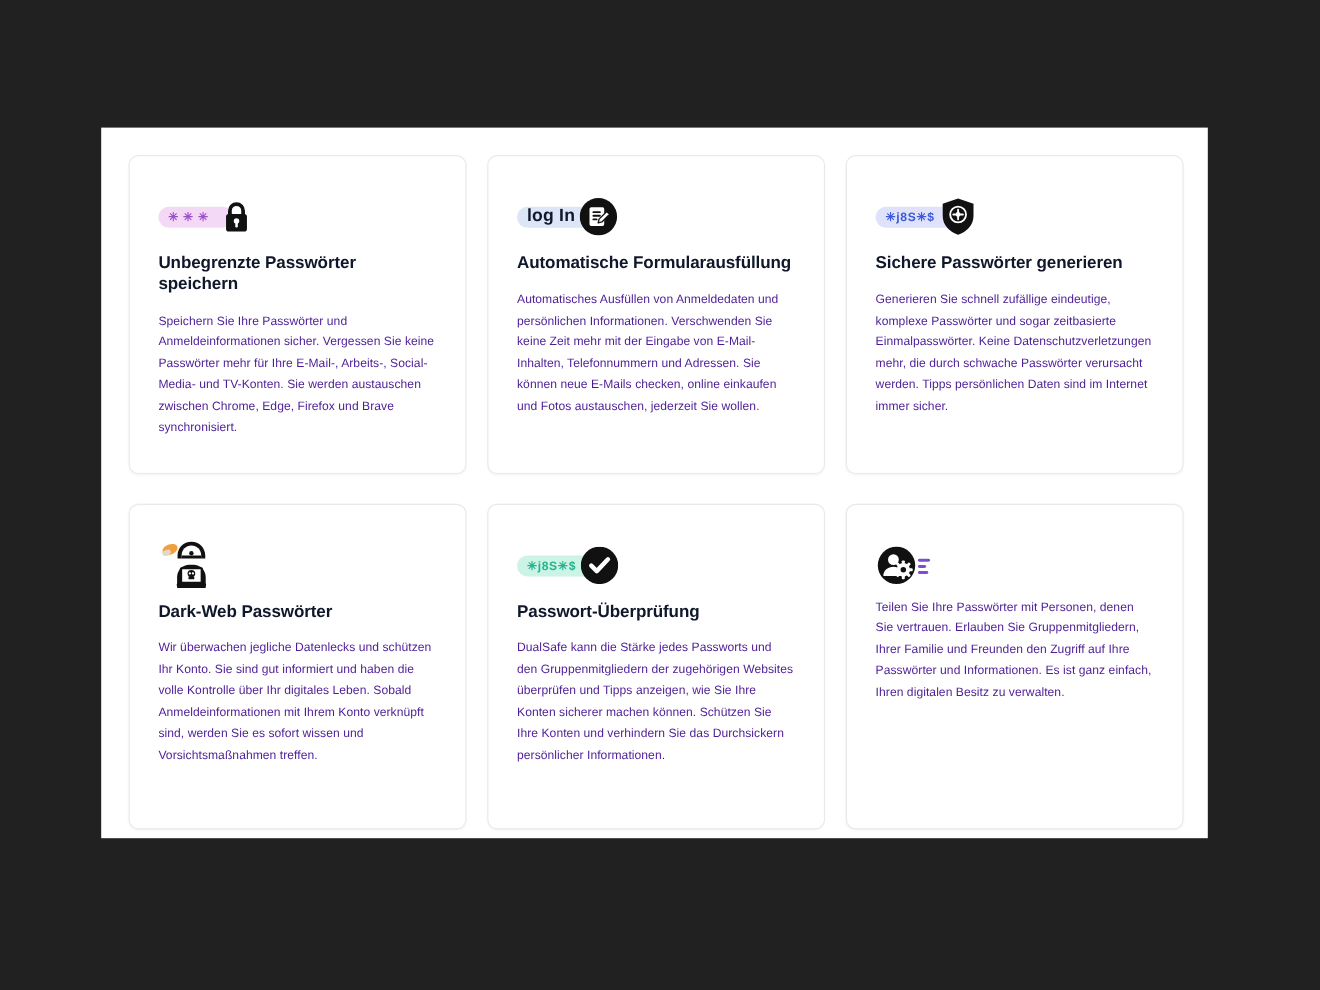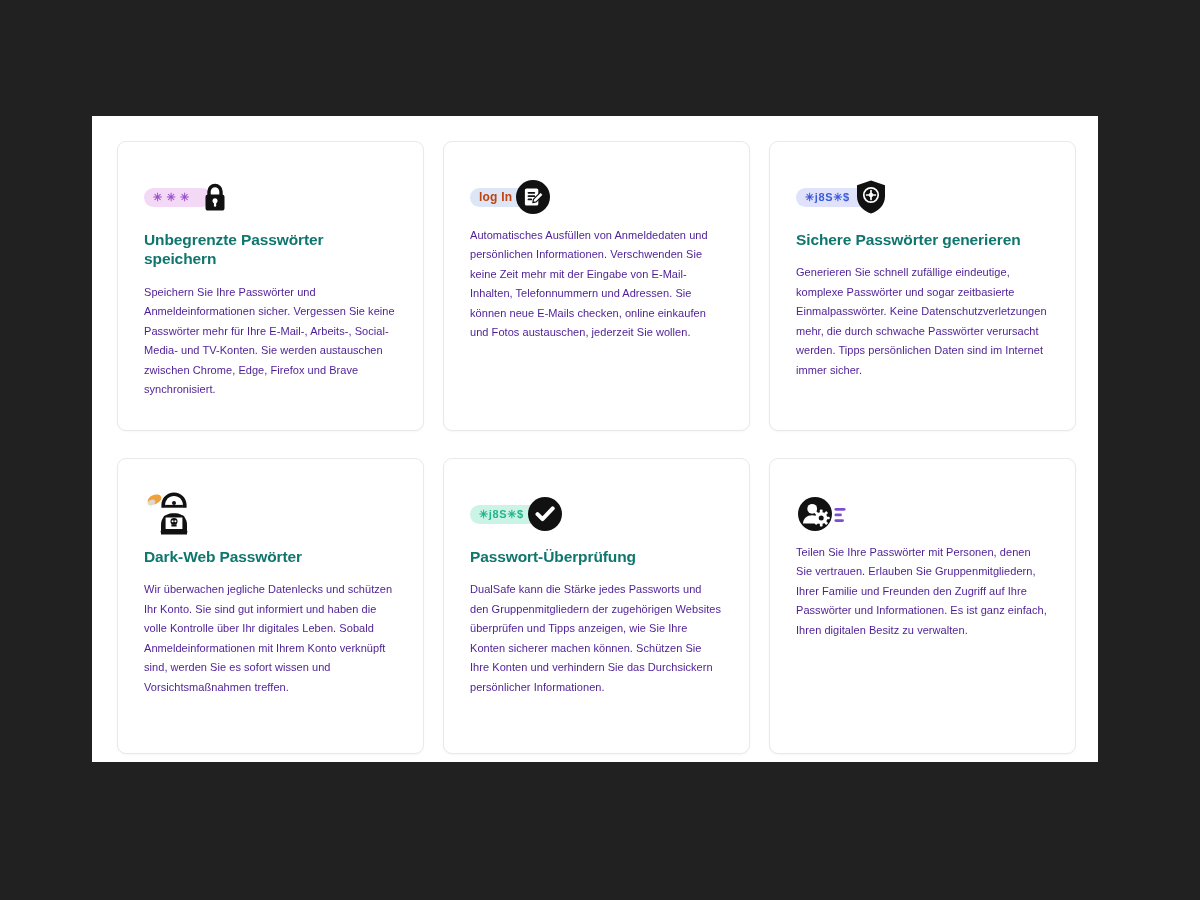--- a/index.html
+++ b/index.html
@@ -72,21 +72,21 @@
     padding: 0 9px;
     border-radius: 10px;
     font-size: 11px;
     font-weight: 700;
     letter-spacing: 0.6px;
     white-space: nowrap;
     position: relative;
     z-index: 1;
   }
   .token-pill.pill-pink   { background: #f4d9f7; color: #9b52c9; padding-right: 22px; }
-  .token-pill.pill-blue   { background: #dde6f7; color: #c2410c; letter-spacing: 0.2px; font-size: 12px; padding-right: 20px;}
+  .token-pill.pill-blue   { background: #dde6f7; color: #0f172a; letter-spacing: 0.2px; font-size: 16px; padding-right: 20px;}
   .token-pill.pill-indigo { background: #dfe2fa; color: #3c5bd9; padding-right: 20px; }
   .token-pill.pill-mint   { background: #ccf4e6; color: #23b58c; padding-right: 20px; }
 
   
   .badge {
     position: relative;
     margin-left: -16px;
     z-index: 2;
     width: 34px;
     height: 34px;
@@ -98,21 +98,21 @@
   .badge.badge-lock { margin-left: -12px; width: 30px; height: 34px; }
 
   .badge svg { display: block; }
 
   
   .icon-plain { display: flex; align-items: center; }
 
   .card-title {
     font-size: 15.5px;
     font-weight: 700;
-    color: #0f766e;
+    color: #0f172a;
     letter-spacing: -0.1px;
     margin-top: 4px;
     margin-bottom: 14px;
     line-height: 1.25;
   }
 
   .card-body {
     font-size: 11px;
     line-height: 1.77;
     color: #4c1d95;
@@ -152,20 +152,21 @@
               <circle cx="17" cy="17" r="17" fill="#111"></circle>
               <path d="M10.5 8.5 h10.2 a1.6 1.6 0 0 1 1.6 1.6 v13.8 a1.6 1.6 0 0 1 -1.6 1.6 h-10.2 a1.6 1.6 0 0 1 -1.6 -1.6 v-13.8 a1.6 1.6 0 0 1 1.6 -1.6 z" fill="#fff"></path>
               <rect x="11.6" y="12.0" width="7.6" height="1.7" rx="0.85" fill="#111"></rect>
               <rect x="11.6" y="15.3" width="7.6" height="1.7" rx="0.85" fill="#111"></rect>
               <rect x="11.6" y="18.6" width="4.6" height="1.7" rx="0.85" fill="#111"></rect>
               <path d="M24.6 12.2 l2.6 2.6 l-7.0 7.0 l-3.4 0.8 l0.8 -3.4 z" fill="#fff" stroke="#111" stroke-width="1.2" stroke-linejoin="round"></path>
             </svg>
           </span>
         </div>
       </div>
+      <div class="card-title">Automatische Formularausfüllung</div>
       <div class="card-body">Automatisches Ausfüllen von Anmeldedaten und persönlichen Informationen. Verschwenden Sie keine Zeit mehr mit der Eingabe von E-Mail-Inhalten, Telefonnummern und Adressen. Sie können neue E-Mails checken, online einkaufen und Fotos austauschen, jederzeit Sie wollen.</div>
     </div>
 
     <div class="feature-card">
       <div class="card-icon-row">
         <div class="icon-composite">
           <span class="token-pill pill-indigo">✳j8S✳$</span>
           <span class="badge">
             <svg width="32" height="36" viewBox="0 0 32 36">
               <path d="M16 1.5 L30 6.2 v11.0 c0 9.0 -6.4 14.6 -14 17.3 c-7.6 -2.7 -14 -8.3 -14 -17.3 V6.2 z" fill="#111"></path>

